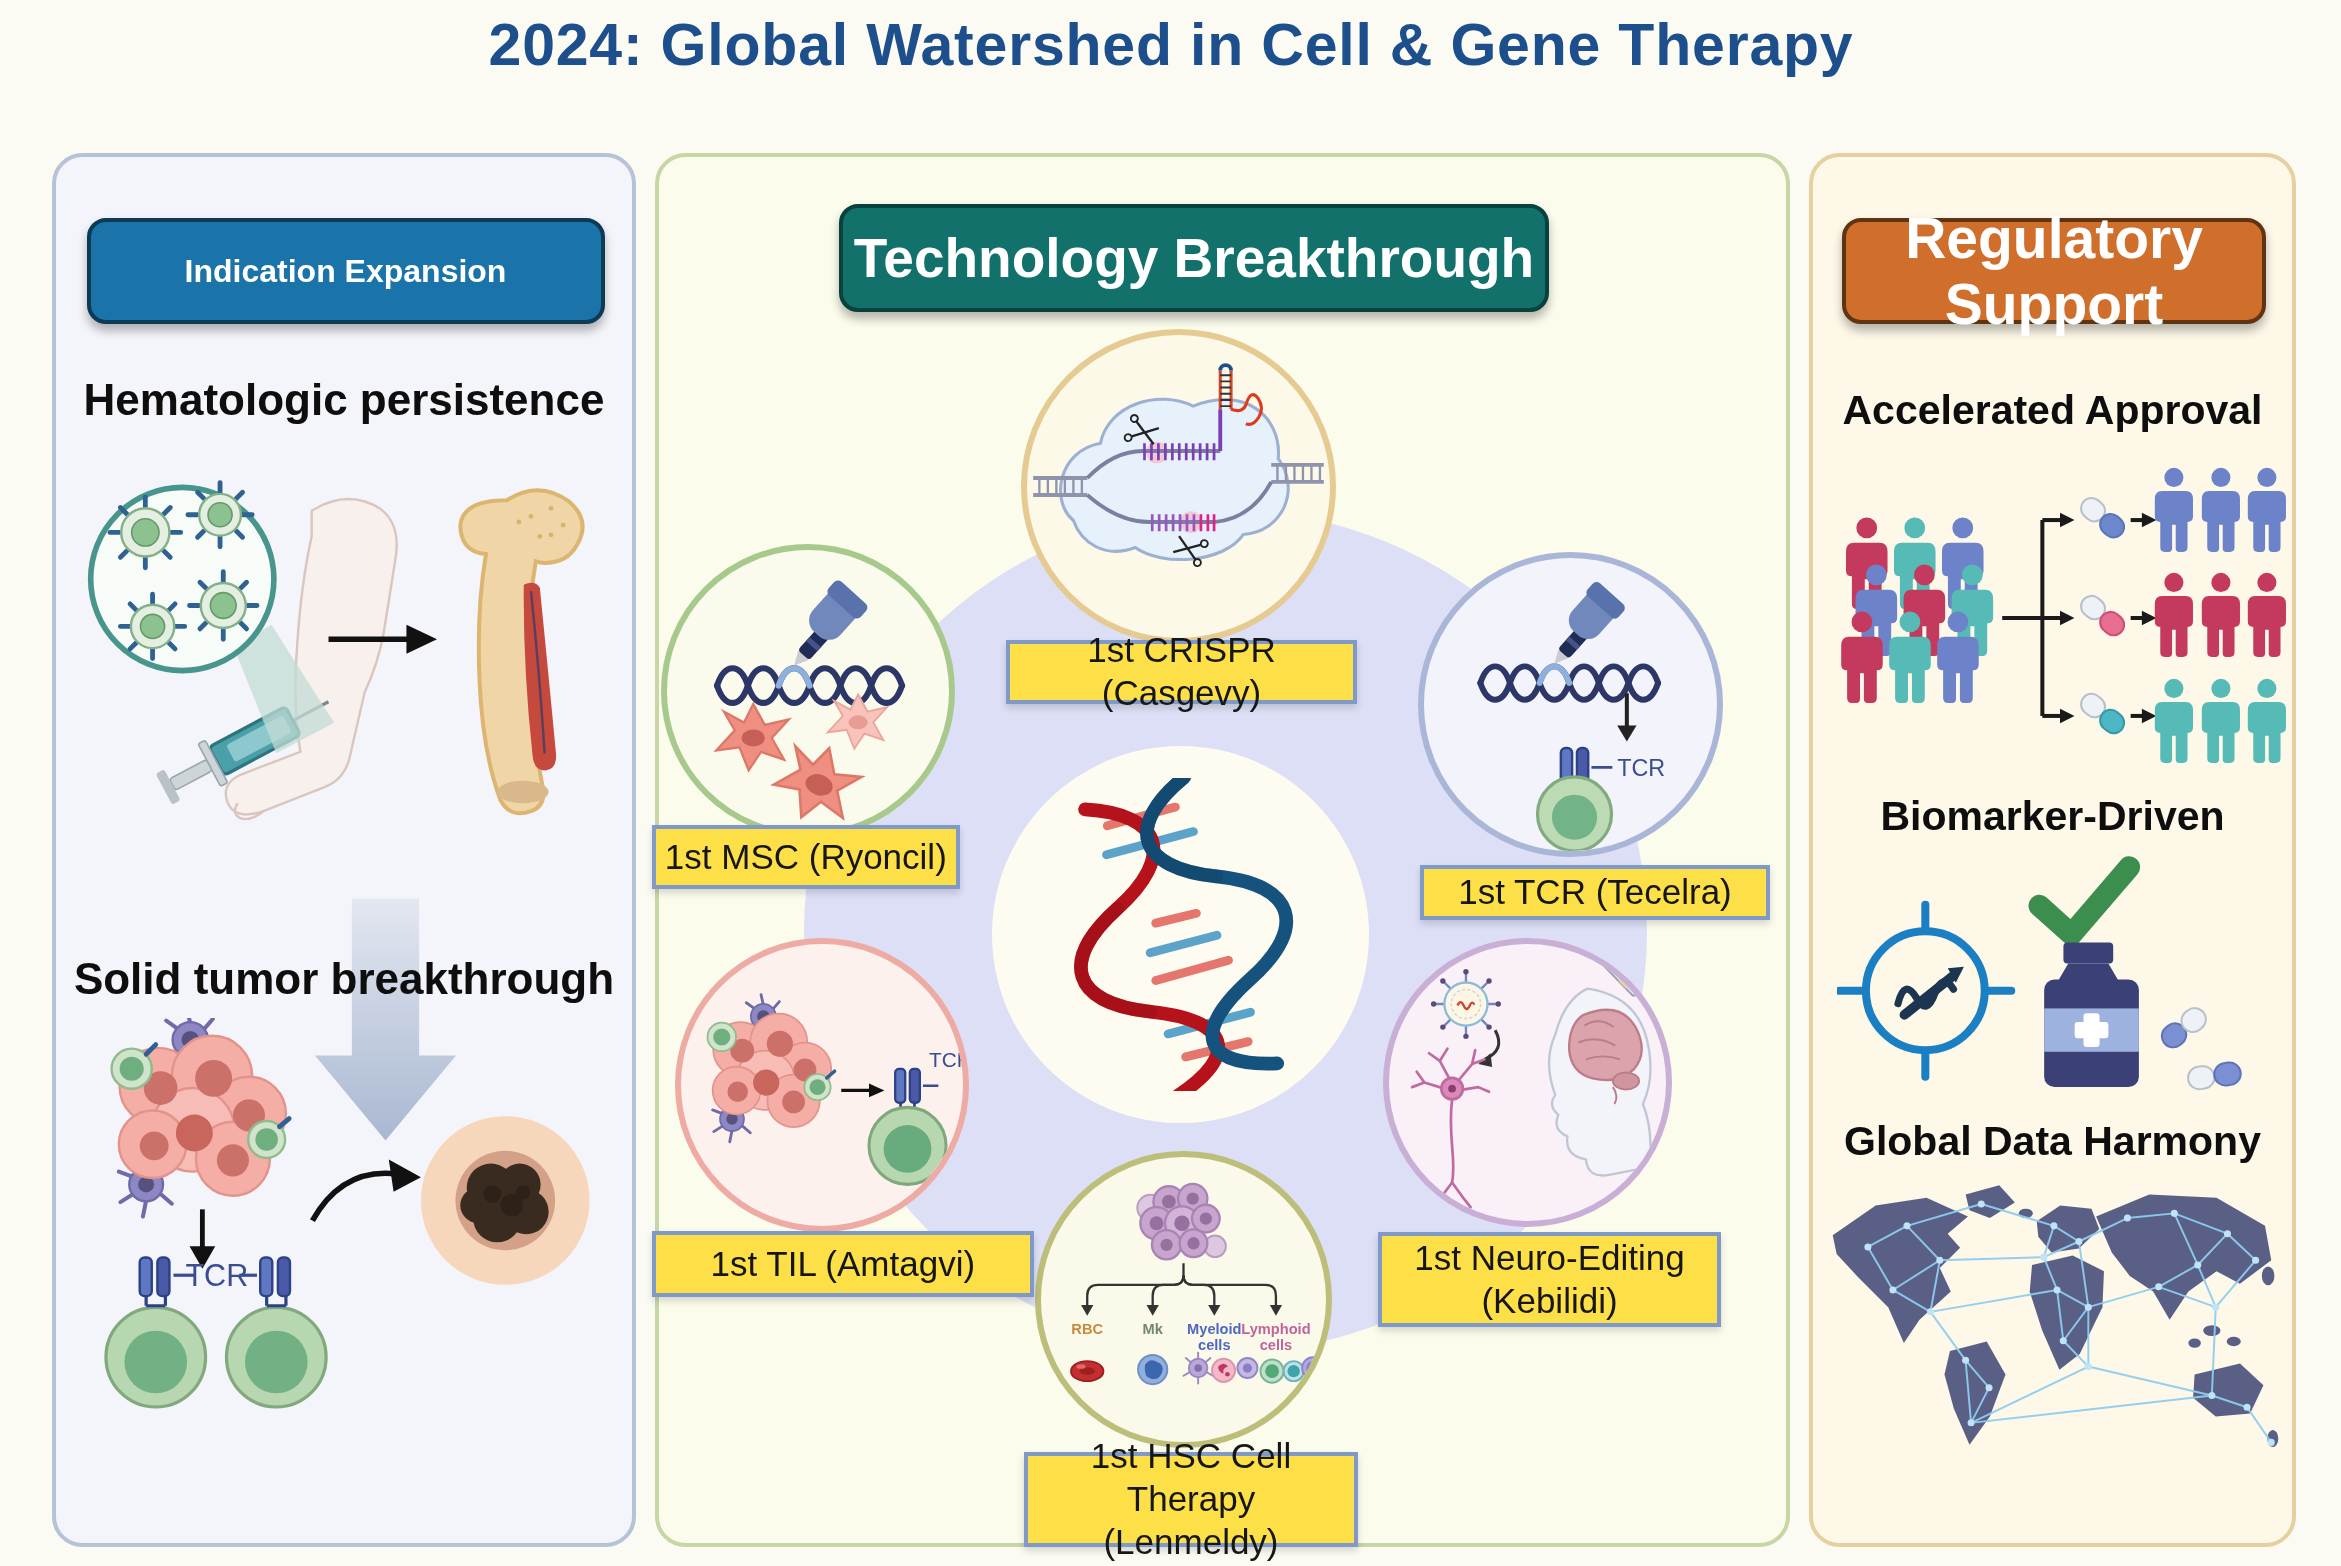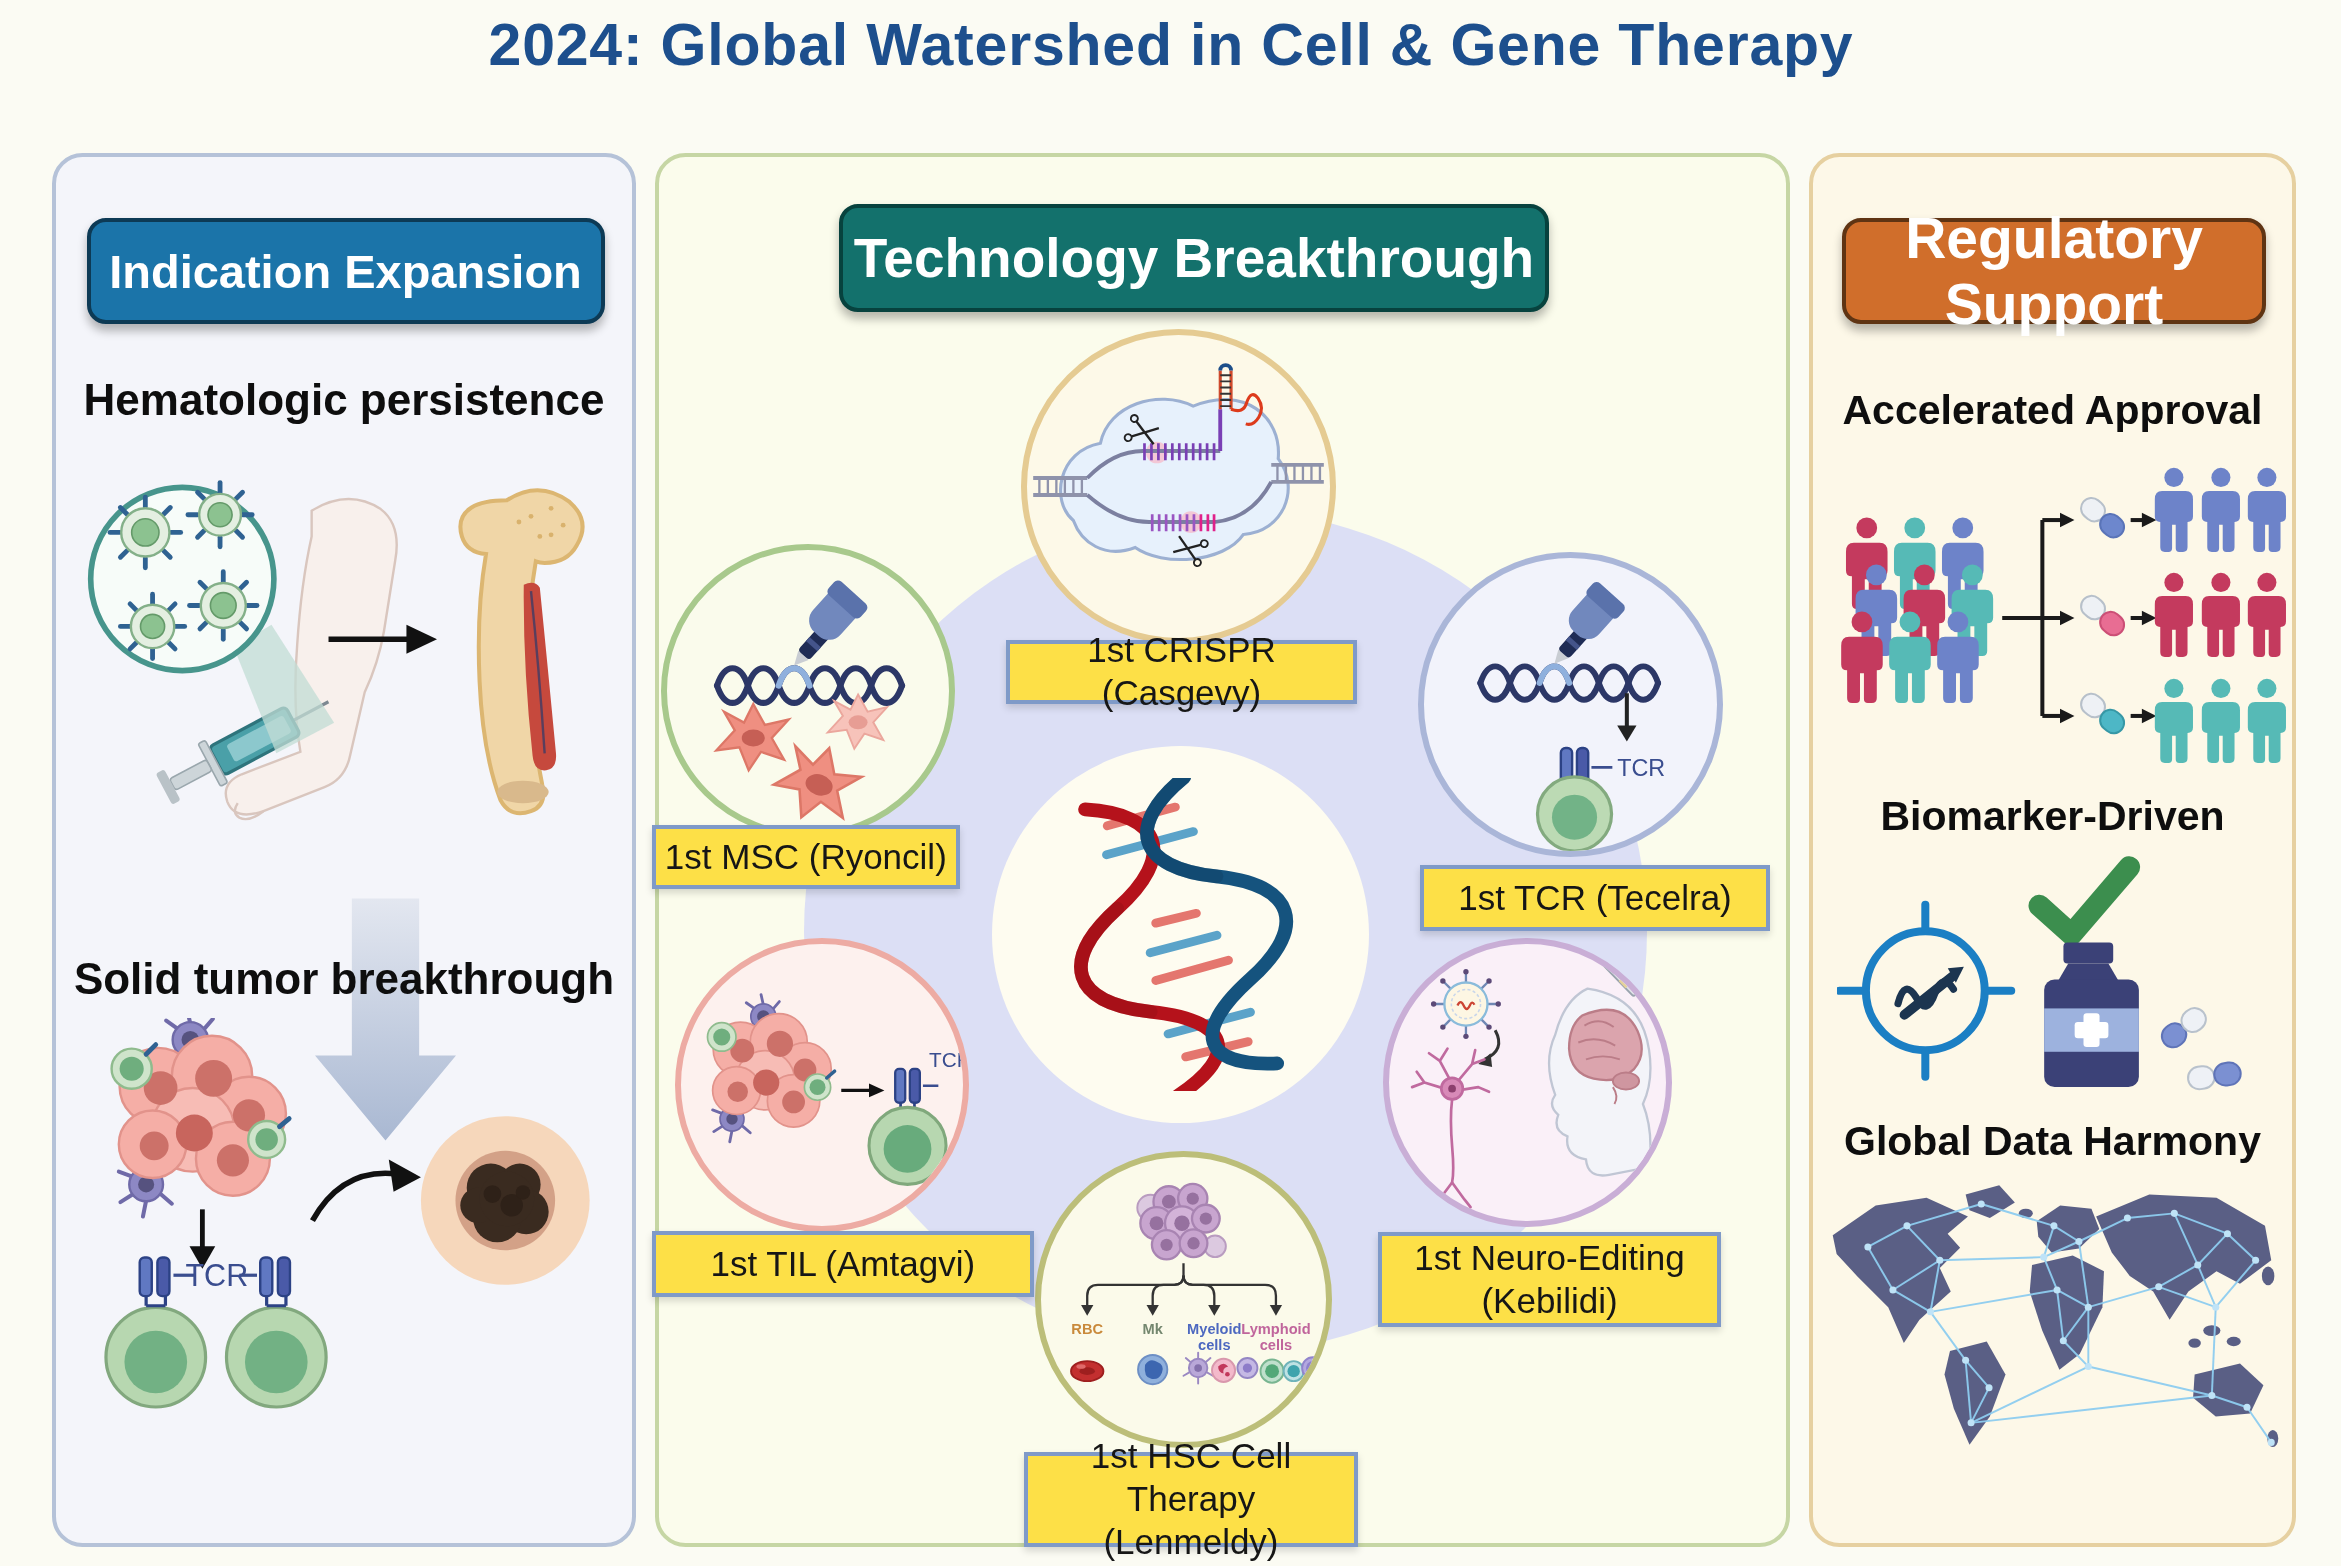--- a/index.html
+++ b/index.html
@@ -3,21 +3,21 @@
 <meta charset="utf-8">
 <style>
   html,body{margin:0;padding:0;background:#e8e8e8}
   .canvas{position:relative;width:2342px;height:1566px;background:#fbfbf3;font-family:"Liberation Sans",sans-serif;overflow:hidden}
   .title{position:absolute;top:11.2px;left:0;width:100%;text-align:center;font-size:59px;font-weight:bold;color:#1d4f8d;letter-spacing:0.8px}
   .panel{position:absolute;top:153px;height:1394px;border-radius:30.5px;box-sizing:border-box}
   .panel.left{left:52px;width:584px;background:#f4f5fa;border:4.8px solid #b5c2d8}
   .panel.mid{left:655px;width:1135px;background:#fbfcec;border:4.8px solid #c6d6a4}
   .panel.right{left:1809px;width:487px;background:#fdf8e8;border:4.8px solid #e6d0a0}
   .hdr{position:absolute;display:flex;align-items:center;justify-content:center;color:#fff;font-weight:bold;border-radius:19px;box-shadow:0 6.4px 9.6px rgba(0,0,0,.28);box-sizing:border-box;text-align:center}
-  .hdr.blue{left:30.5px;top:61px;width:518px;height:106px;background:#1b74a9;border:4.8px solid #0d3a55;font-size:47px}
+  .hdr.blue{left:30.5px;top:61px;width:518px;height:106px;background:#1b74a9;border:4.8px solid #0d3a55;font-size:32px}
   .hdr.teal{left:180px;top:47px;width:710px;height:108px;background:#13716c;border:4.8px solid #07423e;font-size:55px}
   .hdr.orange{left:29px;top:61px;width:424px;height:106px;background:#d06e2b;border:4.8px solid #5f3413;font-size:57px}
   .h2{position:absolute;width:100%;text-align:center;font-weight:bold;color:#0e0e0e}
   .h2.hema{top:218px;font-size:44px}
   .h2.solid{top:797px;font-size:44px}
   .h2.r{font-size:41px}
   .h2.racc{top:230px}
   .h2.rbio{top:636px}
   .h2.rglo{top:961px}
   .hema-art{position:absolute;left:13px;top:283px;width:556px;height:458px}
@@ -29,21 +29,21 @@
   .sat svg{width:100%;height:100%;display:block}
   .sat.crispr{left:362px;top:172px;width:315px;height:315px;background:#fdf9e8;border:6.4px solid #e5cb92}
   .sat.msc{left:1.6px;top:387px;width:294px;height:294px;background:#fafbec;border:6.4px solid #a8c98c}
   .sat.tcrc{left:759px;top:395px;width:305px;height:305px;background:#f2f3fb;border:6.4px solid #aab6d8}
   .sat.til{left:16px;top:781px;width:294px;height:294px;background:#fdf1ee;border:6.4px solid #edaba3}
   .sat.neuro{left:724px;top:781px;width:289px;height:289px;background:#faf0f8;border:6.4px solid #c9aed6}
   .sat.hsc{left:376px;top:994px;width:297px;height:297px;background:#fbfaea;border:6.4px solid #bcbe79}
   .node-label{position:absolute;background:#fde047;border:4px solid #7f9ac8;display:flex;flex-direction:column;align-items:center;justify-content:center;font-size:35px;color:#161616;text-align:center;line-height:1.22;box-shadow:0 4px 7.2px rgba(0,0,0,.15);box-sizing:border-box}
   .nl-crispr{left:347px;top:483px;width:351px;height:64px}
   .nl-msc{left:-7.2px;top:668px;width:308px;height:64px}
-  .nl-tcr{left:761px;top:708px;width:350px;height:66px}
+  .nl-tcr{left:761px;top:708px;width:350px;height:55px}
   .nl-til{left:-7.2px;top:1074px;width:382px;height:66px}
   .nl-neuro{left:719px;top:1075px;width:343px;height:95px}
   .nl-hsc{left:365px;top:1295px;width:334px;height:95px}
   .approval{position:absolute;left:11.2px;top:286px;width:464px;height:350px}
   .approval svg.wires{position:absolute;left:0;top:0;width:100%;height:100%}
   .crowd{position:absolute;left:4.8px;top:74px;width:172px}
   .crowd-row{display:flex;justify-content:center;gap:2.4px;height:95px}
   .crowd-row + .crowd-row{margin-top:-48px}
   .crowd-row:nth-child(2){transform:translateX(9.6px)}
   .crowd-row:nth-child(3){transform:translateX(-4.8px)}

